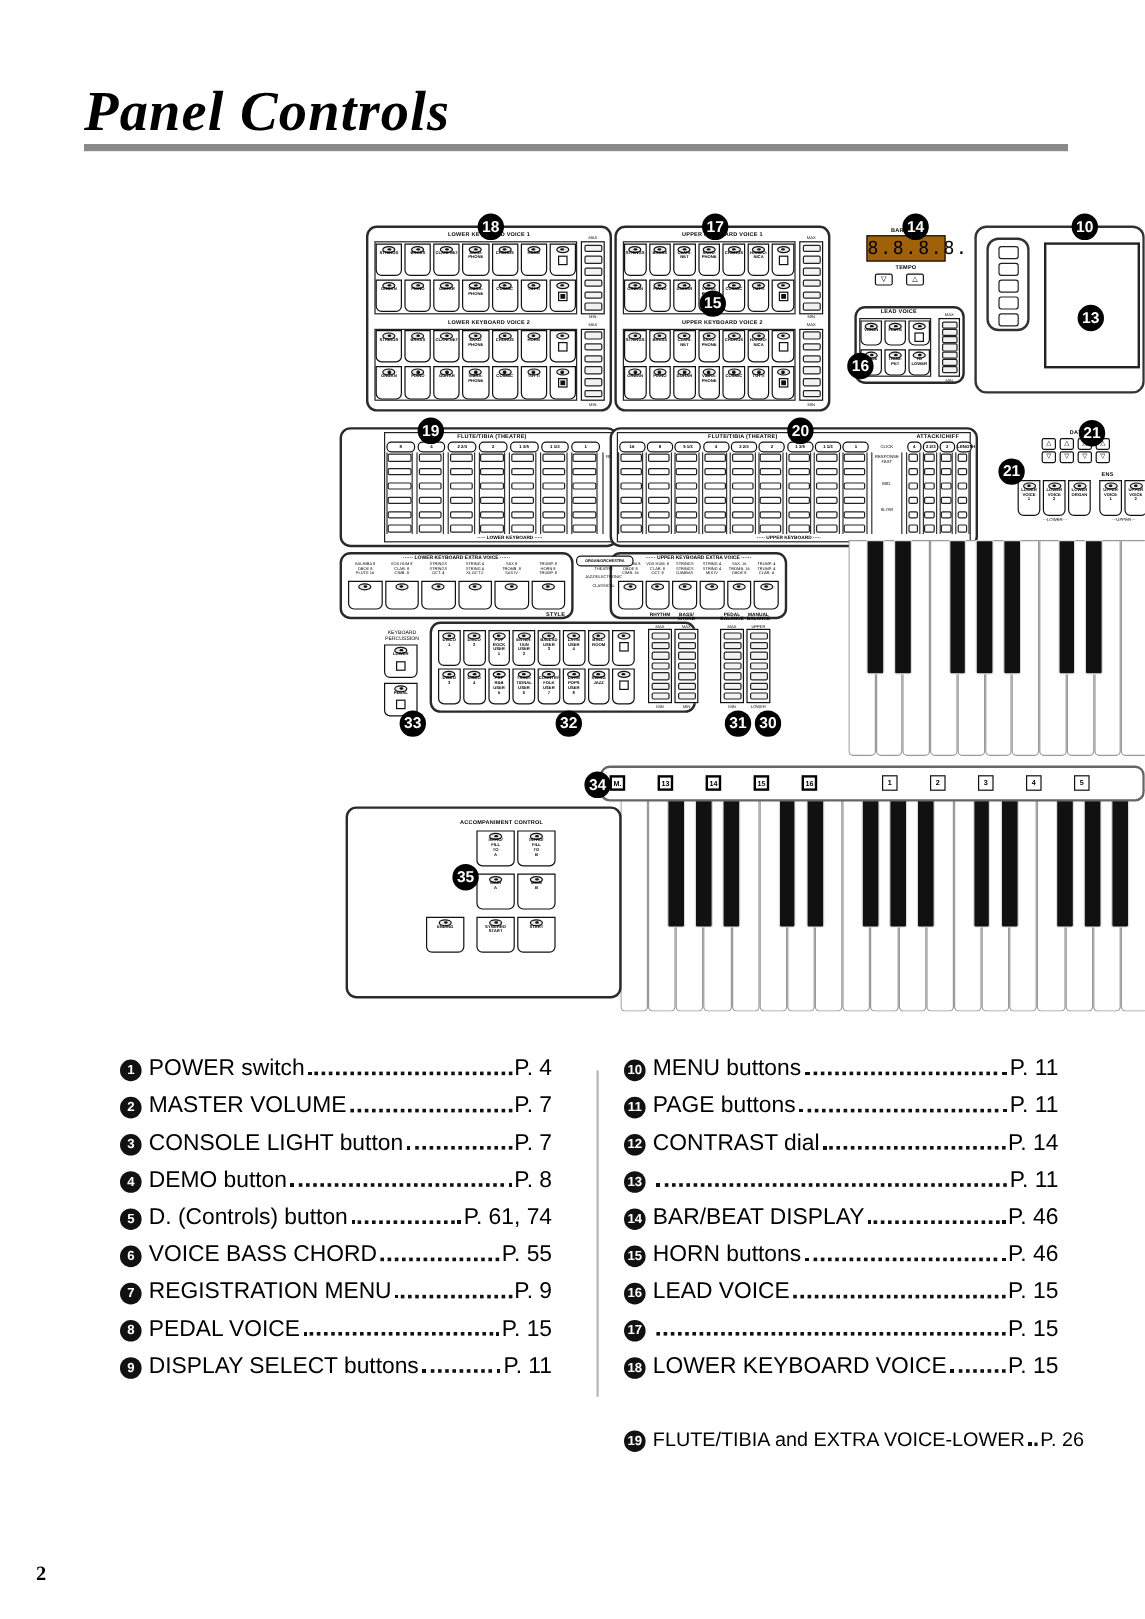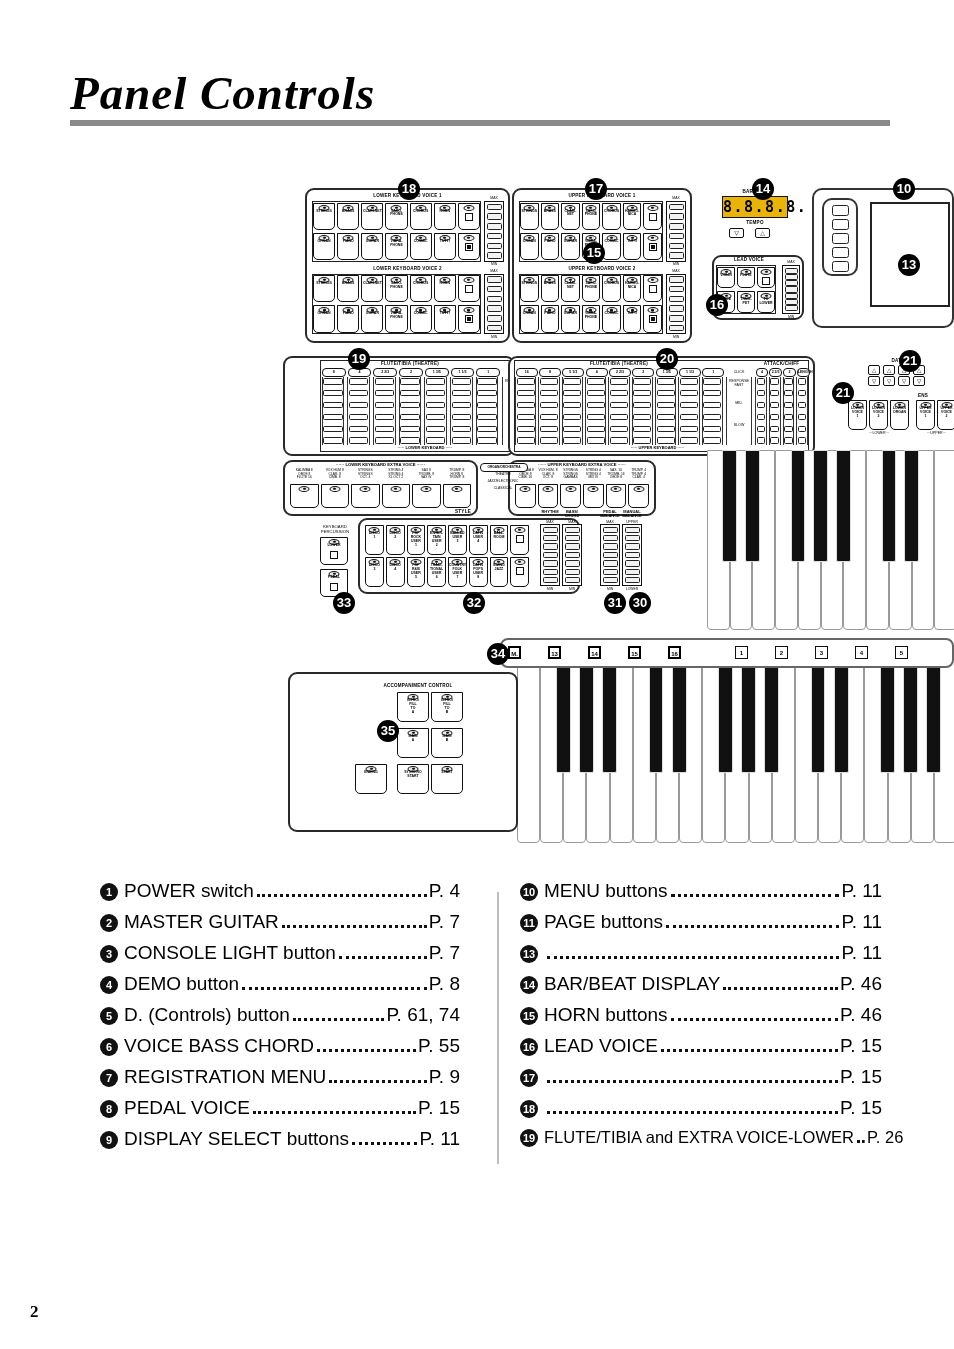--- a/index.html
+++ b/index.html
@@ -51,22 +51,22 @@
   .dbcol i{display:block;height:4.6px;border:.9px solid #222;background:#fff;border-radius:1.5px;}
   .dbcap{position:absolute;border:1px solid #111;border-radius:4px;font-size:3.6px;
          text-align:center;line-height:7px;height:7px;background:#fff;font-weight:bold;}
 
   
   .lcdbody{position:absolute;border:2px solid #333;border-radius:10px;background:#fff;box-sizing:border-box;}
   .lcdscreen{position:absolute;border:2px solid #222;background:#fff;box-sizing:border-box;}
   .menubtn{position:absolute;width:15px;height:9px;border:1.4px solid #222;border-radius:2.5px;background:#fff;}
 
   
-  .bbdisp{position:absolute;border:1.6px solid #111;background:#eab308;box-sizing:border-box;
-          font-family:"DejaVu Sans Mono",monospace;font-size:15px;font-weight:bold;letter-spacing:1.5px;
+  .bbdisp{position:absolute;border:1.6px solid #111;background:#a16207;box-sizing:border-box;
+          font-family:"DejaVu Sans Mono",monospace;font-size:15px;font-weight:normal;letter-spacing:1.5px;
           text-align:left;line-height:20px;}
   .tbtn{position:absolute;width:13px;height:8px;border:1px solid #111;border-radius:2px;background:#fff;
         font-size:6px;line-height:8px;text-align:center;}
 
   
   .abtn{position:absolute;width:10px;height:8px;border:1px solid #111;border-radius:2px;background:#fff;
         font-size:5.5px;line-height:8px;text-align:center;}
 
   
   .kbd{position:absolute;overflow:hidden;}
@@ -82,21 +82,21 @@
   .regbtn.dark{border-color:#000;border-width:2px;}
 
   
   #legend{position:absolute;left:0;top:880px;width:954px;}
   .legcol{position:absolute;top:0;}
   .legrow{position:relative;height:31px;display:flex;align-items:baseline;}
   .num{display:inline-block;width:18px;height:18px;border-radius:50%;background:#111;color:#fff;
        font-size:11px;font-weight:bold;line-height:18px;text-align:center;margin-right:6px;
        flex:none;position:relative;top:-1px;}
   .ltext{font-size:19px;white-space:nowrap;}
-  .ltext.small{font-size:16.5px;}
+  .ltext.small{font-size:16.5px;margin-top:32px;}
   .dots{flex:1;border-bottom:3px dotted #111;margin:0 2px 5px 3px;min-width:8px;}
   .lpage{font-size:19px;white-space:nowrap;}
   .lpage.small{font-size:16.5px;}
   #legend-divider{position:absolute;left:497px;top:892px;width:2px;height:272px;background:#bdbdbd;}
 
   #pagenum{position:absolute;left:30px;top:1302px;font-family:"Liberation Serif",serif;
            font-size:17px;font-weight:bold;}
 </style>
 </head>
 <body>
@@ -960,21 +960,21 @@
 <div id="legend">
   <div class="legcol" id="legend-left" style="left: 100px; width: 360px;">
       <div class="legrow">
         <span class="num">1</span>
         <span class="ltext">POWER switch</span>
         <span class="dots"></span>
         <span class="lpage">P. 4</span>
       </div>
       <div class="legrow">
         <span class="num">2</span>
-        <span class="ltext">MASTER GUITAR</span>
+        <span class="ltext">MASTER VOLUME</span>
         <span class="dots"></span>
         <span class="lpage">P. 7</span>
       </div>
       <div class="legrow">
         <span class="num">3</span>
         <span class="ltext">CONSOLE LIGHT button</span>
         <span class="dots"></span>
         <span class="lpage">P. 7</span>
       </div>
       <div class="legrow">
@@ -1021,20 +1021,26 @@
         <span class="dots"></span>
         <span class="lpage">P. 11</span>
       </div>
       <div class="legrow">
         <span class="num">11</span>
         <span class="ltext">PAGE buttons</span>
         <span class="dots"></span>
         <span class="lpage">P. 11</span>
       </div>
       <div class="legrow">
+        <span class="num">12</span>
+        <span class="ltext">CONTRAST dial</span>
+        <span class="dots"></span>
+        <span class="lpage">P. 14</span>
+      </div>
+      <div class="legrow">
         <span class="num">13</span>
         <span class="dots"></span>
         <span class="lpage">P. 11</span>
       </div>
       <div class="legrow">
         <span class="num">14</span>
         <span class="ltext">BAR/BEAT DISPLAY</span>
         <span class="dots"></span>
         <span class="lpage">P. 46</span>
       </div>
@@ -1050,20 +1056,21 @@
         <span class="dots"></span>
         <span class="lpage">P. 15</span>
       </div>
       <div class="legrow">
         <span class="num">17</span>
         <span class="dots"></span>
         <span class="lpage">P. 15</span>
       </div>
       <div class="legrow">
         <span class="num">18</span>
+        <span class="ltext">LOWER KEYBOARD VOICE</span>
         <span class="dots"></span>
         <span class="lpage">P. 15</span>
       </div>
       <div class="legrow">
         <span class="num">19</span>
         <span class="ltext small">FLUTE/TIBIA and EXTRA VOICE-LOWER</span>
         <span class="dots"></span>
         <span class="lpage small">P. 26</span>
       </div>
     </div>

